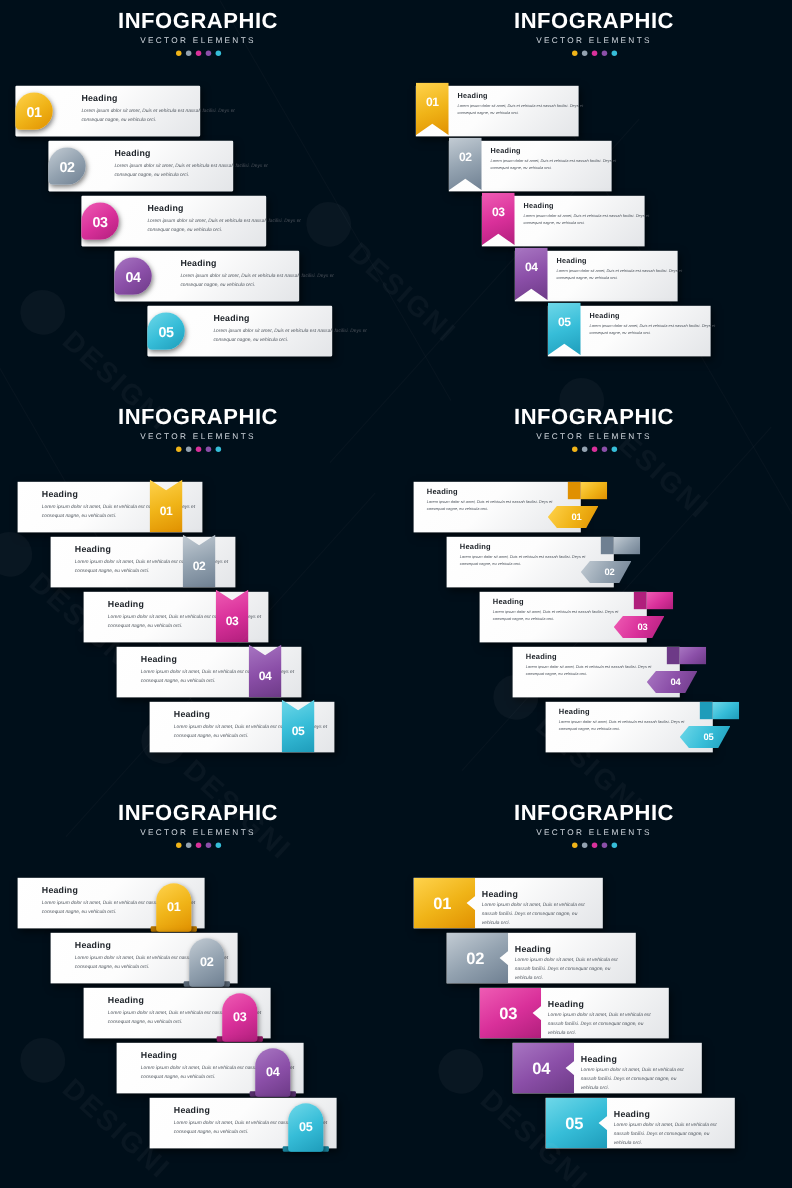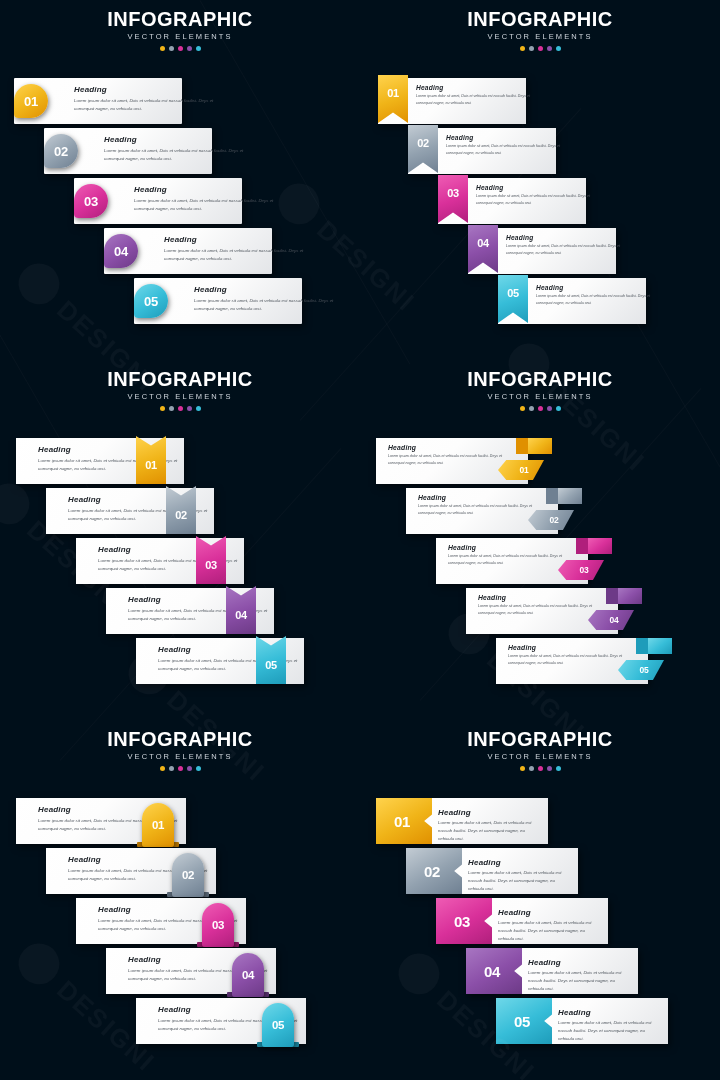--- a/index.html
+++ b/index.html
@@ -44,21 +44,21 @@
 
   
   .rows { position:absolute; inset:0; }
   .row { position:absolute; height:46px; }
   .card {
     position:absolute; top:0; height:46px;
     background:linear-gradient(135deg,#ffffff 0%,#fdfdfd 45%,#e3e5e8 100%);
     box-shadow:2px 3px 7px rgba(0,0,0,.55);
   }
   .htxt {
-    position:absolute; font-size:8px; font-weight:bold; font-style:italic;
+    position:absolute; font-size:8px; font-weight:bold; 
     color:#20252b; letter-spacing:.2px; white-space:nowrap;
   }
   .btxt {
     position:absolute; font-size:4.4px; font-style:italic; color:#4d545c;
     line-height:1.85; width:150px;
   }
   .num {
     position:absolute; color:#fff; font-weight:bold;
     display:flex; align-items:center; justify-content:center;
     letter-spacing:-0.3px;

